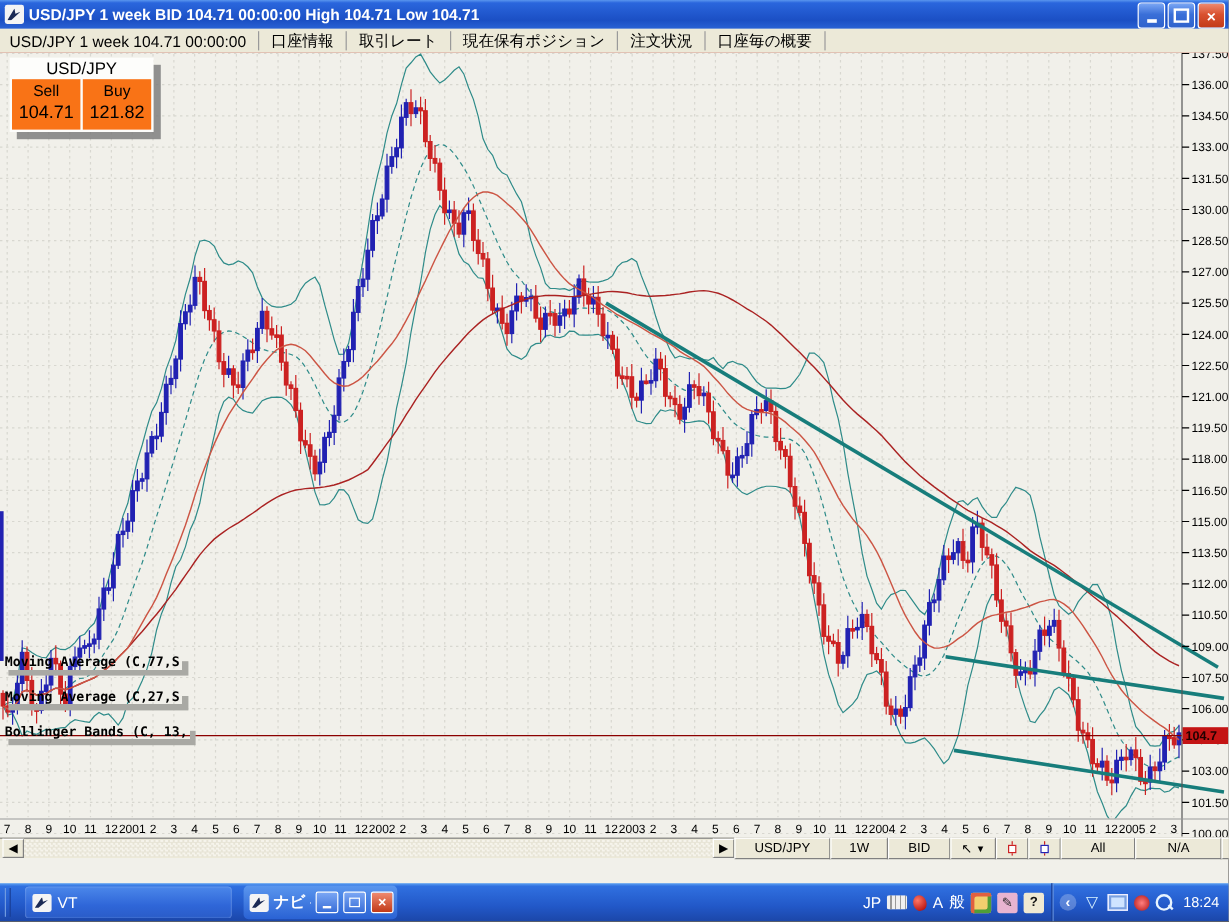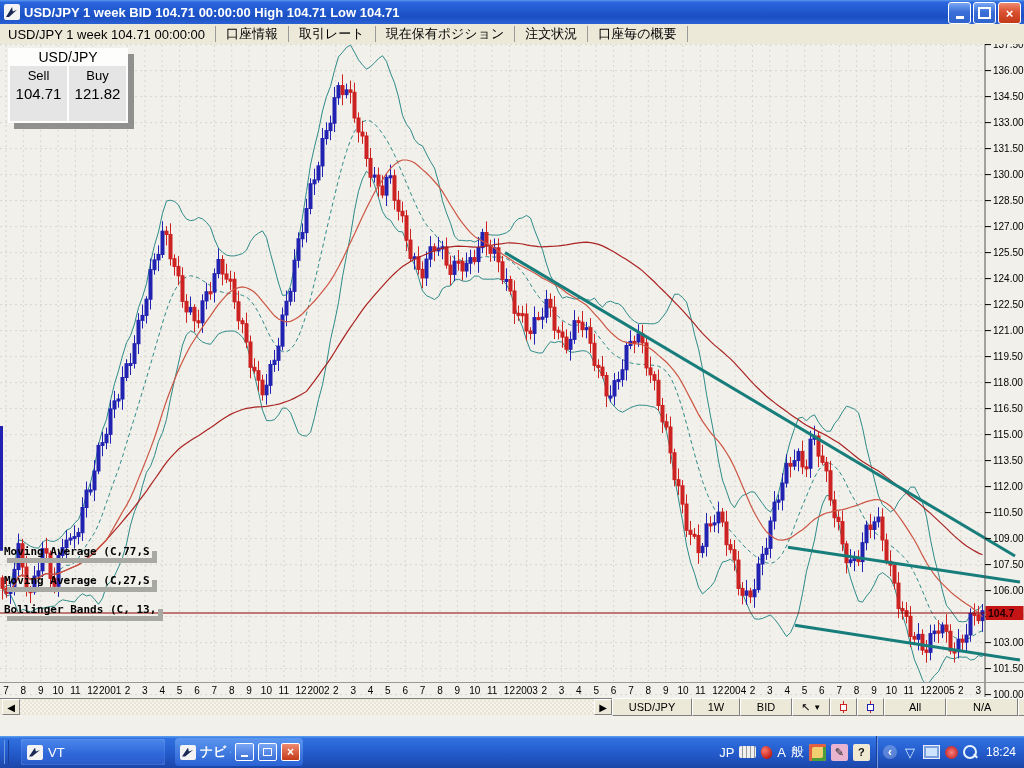--- a/index.html
+++ b/index.html
@@ -25,21 +25,21 @@
   .quote-text{padding:0 10px 0 8px;}
   .tb-item{padding:0 10px;border-left:1px solid #9a9a9a;height:16px;line-height:16px;cursor:default;}
   .tb-item:last-child{border-right:1px solid #9a9a9a;}
   
   #chartsvg{position:absolute;left:0;top:44px;}
   
   .quote-panel{position:absolute;left:8px;top:48px;width:120px;background:#fdfdfb;
     box-shadow:6px 6px 0 rgba(120,120,120,0.8);text-align:center;}
   .qp-pair{font-size:14px;padding:1px 0;color:#000;}
   .qp-row{display:flex;gap:2px;padding:0 2px 2px 2px;}
-  .qp-cell{flex:1;background:#e5e5e5;padding:2px 0 19px 0;cursor:pointer;}
+  .qp-cell{flex:1;background:#f97316;padding:2px 0 6px 0;cursor:pointer;}
   .qp-lab{font-size:13px;color:#000;}
   .qp-val{font-size:15px;color:#000;margin-top:2px;}
   
   .annotation{position:absolute;left:483px;top:48px;width:510px;height:141px;
     border:2px solid #14807c;border-radius:10px;padding:3px 7px;color:#158380;
     font-size:13px;line-height:1.38;white-space:pre-line;background:rgba(243,242,236,0.35);}
   
   .ind-label{position:absolute;left:2px;font-family:"DejaVu Sans Mono","Liberation Mono",monospace;
     font-size:11px;font-weight:bold;color:#000;line-height:12px;box-shadow:5px 5px 0 #a9a9a4;padding:0 2px;}
   
@@ -68,21 +68,21 @@
     display:flex;align-items:center;color:#fff;}
   .startbtn{height:32px;width:102px;display:flex;align-items:center;gap:5px;padding-left:8px;box-sizing:border-box;
     background:linear-gradient(180deg,#8fd06a 0%,#4f9e38 45%,#35822a 100%);
     border-radius:0 14px 14px 0;box-shadow:1px 0 4px rgba(0,0,0,.5);cursor:pointer;}
   .start-label{font-size:16px;font-weight:bold;font-style:italic;text-shadow:1px 1px 2px #1c3b14;}
   .winflag{width:16px;height:15px;display:grid;grid-template-columns:7px 7px;grid-template-rows:7px 7px;gap:1px;}
   .winflag span{border-radius:1px;}
   .wf1{background:#e8402a;}.wf2{background:#7ec043;}.wf3{background:#3a7ede;}.wf4{background:#f2c32b;}
   .ridge{width:3px;height:24px;margin:0 4px;border-left:1px solid #6f9ae0;border-right:1px solid #17securi}
   .ridge{border-right:1px solid #1a3f96;}
-  .taskbtn{height:26px;width:144px;margin-left:8px;display:flex;align-items:center;gap:5px;padding:0 6px;box-sizing:border-box;
+  .taskbtn{height:26px;width:172px;margin-left:8px;display:flex;align-items:center;gap:5px;padding:0 6px;box-sizing:border-box;
     background:linear-gradient(180deg,#4b87ea,#2f66d8 60%,#2a5cc8);border-radius:3px;
     box-shadow:inset 0 0 1px #bcd2f8;font-size:13px;cursor:pointer;}
   .vtico{width:16px;height:15px;background:#f4f4f4;border-radius:2px;position:relative;flex:0 0 auto;}
   .vtico i{position:absolute;left:2px;top:3px;width:11px;height:9px;background:#1b2a55;
     clip-path:polygon(0 100%,55% 0,62% 45%,100% 28%,28% 100%);}
   .miniwin{height:28px;width:128px;margin-left:10px;display:flex;align-items:center;gap:4px;padding:0 3px 0 5px;box-sizing:border-box;
     background:linear-gradient(180deg,#5a96ee,#2a62d4);border-radius:4px;font-size:13px;font-weight:bold;cursor:pointer;}
   .mwbtn{width:17px;height:16px;border:1px solid #fff;border-radius:2px;flex:0 0 auto;
     background:linear-gradient(180deg,#7aa6f4,#3a6fd8);display:flex;align-items:center;justify-content:center;}
   .mwbtn.close{background:linear-gradient(180deg,#ef8a70,#c23a18);}

